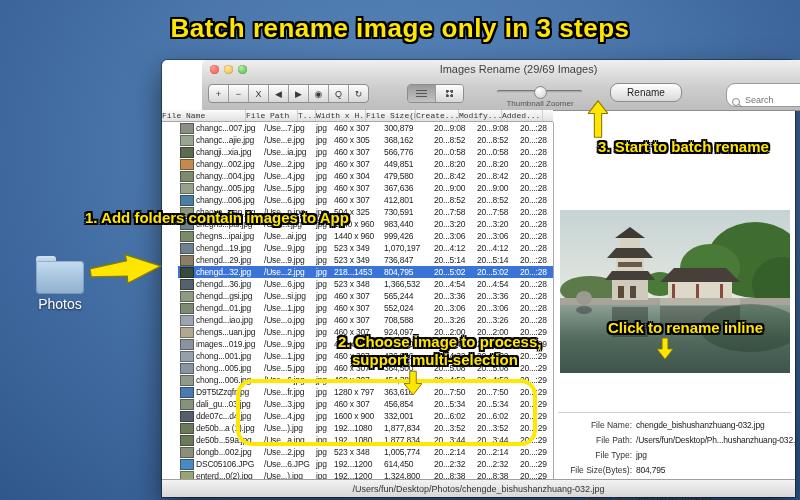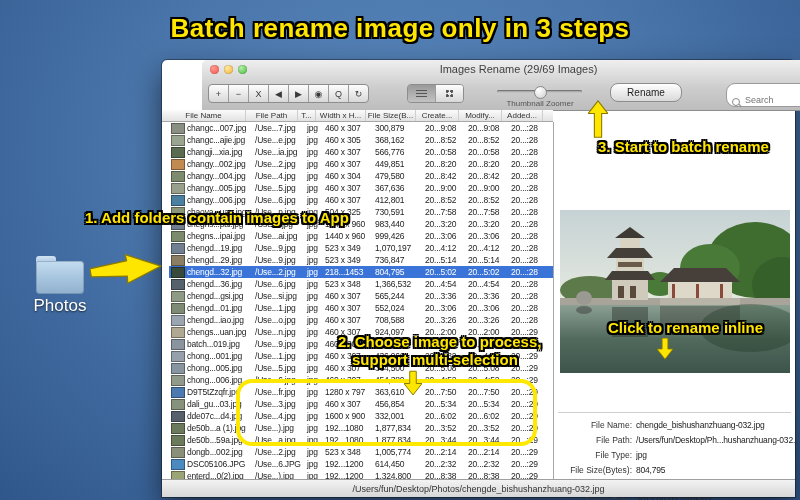--- a/index.html
+++ b/index.html
@@ -15,21 +15,21 @@
   .arrow{position:absolute;z-index:9;}
   .arrow polygon{fill:#ffe600;stroke:#8a7a00;stroke-width:1.2;}
   .sel-box{position:absolute;z-index:8;border:4px solid #ffe800;border-radius:16px;background:transparent;}
   
   .folder{position:absolute;left:36px;top:256px;width:48px;height:38px;z-index:2;}
   .folder .tab{position:absolute;left:0;top:0;width:20px;height:8px;border-radius:3px 3px 0 0;
     background:linear-gradient(#cfe2f2,#a9c6df);}
   .folder .bodyp{position:absolute;left:0;top:5px;width:48px;height:33px;border-radius:2px 4px 4px 4px;
     background:linear-gradient(#c4dcf0 0%,#a5c3dd 55%,#8fb0cd 100%);box-shadow:inset 0 0 0 1px rgba(70,100,130,.35);}
   .folder-label{position:absolute;left:12px;top:296px;width:96px;text-align:center;z-index:2;
-    color:#fff;font-size:17px;text-shadow:0 1px 2px rgba(0,0,0,.7);}
+    color:#fff;font-size:14px;text-shadow:0 1px 2px rgba(0,0,0,.7);}
   
   .window{position:absolute;left:162px;top:60px;width:633px;height:437px;z-index:3;
     border-radius:5px 5px 0 0;box-shadow:0 12px 30px rgba(0,0,0,.55);background:#fff;
     outline:1px solid rgba(0,0,0,.35);}
   .chrome{position:absolute;left:0;top:0;width:100%;height:50px;border-radius:5px 5px 0 0;
     background:linear-gradient(#efefef,#cdcdcd 55%,#bdbdbd);border-bottom:1px solid #8e8e8e;margin-left:40px;}
   .titlebar{position:absolute;left:0;top:0;width:100%;height:18px;}
   .light{position:absolute;top:5px;width:9px;height:9px;border-radius:50%;box-shadow:inset 0 0 1px rgba(0,0,0,.5);}
   .l-red{left:8px;background:radial-gradient(circle at 35% 30%,#ff9a92,#f95449);}
   .l-yellow{left:22px;background:radial-gradient(circle at 35% 30%,#ffe9a0,#f6b234);}
@@ -66,26 +66,26 @@
     border-radius:9px;background:#fff;display:flex;align-items:flex-end;padding-left:5px;box-sizing:border-box;}
   .loupe{width:6px;height:6px;border:1.4px solid #8a8a8a;border-radius:50%;position:relative;margin-right:3px;}
   .loupe::after{content:"";position:absolute;width:4px;height:1.4px;background:#8a8a8a;
     right:-3px;bottom:-1px;transform:rotate(45deg);}
   .search input{border:none;outline:none;font-size:9px;width:80px;color:#333;background:transparent;
     font-family:"Liberation Sans",sans-serif;}
   
   .colheads{position:absolute;left:0;top:50px;width:391px;height:11px;display:grid;
     grid-template-columns:84px 52px 18px 50px 50px 43px 43px 41px;
     background:linear-gradient(#fbfbfb,#e2e2e2);border-bottom:1px solid #a8a8a8;}
-  .hcell{font-size:8px;color:#333;text-align:center;overflow:hidden;white-space:nowrap;
-    border-right:1px solid #cfcfcf;line-height:11px;}
+  .hcell{font-size:8px;color:#333;overflow:hidden;white-space:nowrap;
+    border-right:1px solid #cfcfcf;line-height:11px;font-family:Liberation Mono, monospace;}
   .panelhead{position:absolute;left:391px;top:50px;width:242px;height:11px;
     background:linear-gradient(#fbfbfb,#e2e2e2);border-bottom:1px solid #a8a8a8;border-left:1px solid #a8a8a8;
     font-size:8px;color:#333;text-align:center;line-height:11px;box-sizing:border-box;}
-  .rows{position:absolute;left:7px;top:62px;width:391px;height:357px;overflow:hidden;background:#fff;}
+  .rows{position:absolute;left:16px;top:62px;width:391px;height:357px;overflow:hidden;background:#fff;}
   .trow{display:grid;grid-template-columns:84px 52px 18px 50px 50px 43px 43px 41px;height:12px;}
   .trow.sel{background:#3b74d8;color:#fff;}
   .cell{font-size:8.5px;letter-spacing:-0.2px;color:#1d1d1d;white-space:nowrap;overflow:hidden;
     line-height:12px;padding-left:2px;box-sizing:border-box;}
   .trow.sel .cell{color:#fff;}
   .cname{display:flex;align-items:center;gap:2px;}
   .thumb{display:inline-block;width:12px;height:9px;flex:0 0 12px;border:0.5px solid rgba(0,0,0,.35);}
   
   .rightpanel{position:absolute;left:391px;top:62px;width:242px;height:357px;background:#fff;
     border-left:1px solid #a8a8a8;box-sizing:border-box;}
@@ -434,21 +434,21 @@
     <span class="cell f-dims">460 x 307</span>
     <span class="cell f-size">924,097</span>
     <span class="cell f-create">20...2:00</span>
     <span class="cell f-modify">20...2:00</span>
     <span class="cell f-added">20...:29</span>
   </div>
 
   <div class="trow">
     <span class="cell cname">
           <i class="thumb" style="background: rgb(138, 148, 158);"></i>
-          <span class="nm">batch...019.jpg</span>
+          <span class="nm">images...019.jpg</span>
         </span>
     <span class="cell f-path">/Use...9.jpg</span>
     <span class="cell f-type">jpg</span>
     <span class="cell f-dims">460 x 307</span>
     <span class="cell f-size">486,120</span>
     <span class="cell f-create">20...4:46</span>
     <span class="cell f-modify">20...4:46</span>
     <span class="cell f-added">20...:29</span>
   </div>
 

